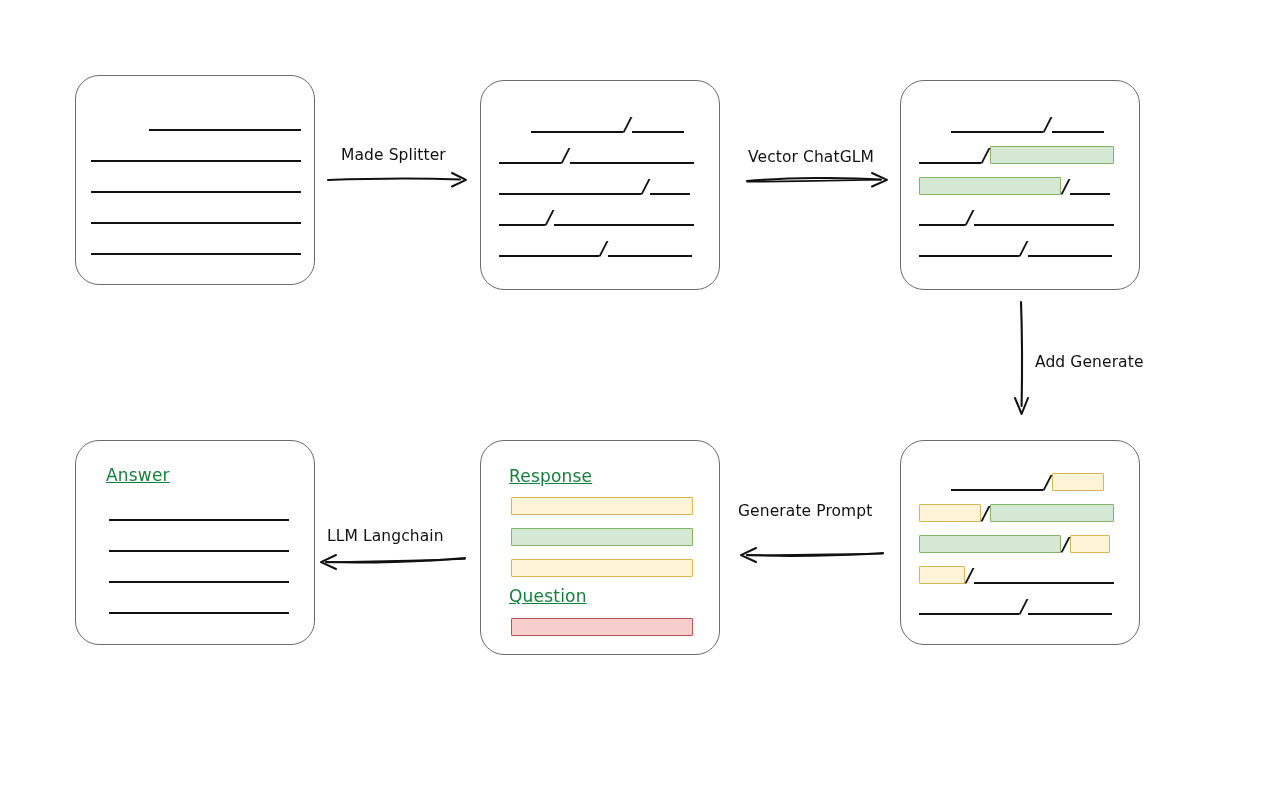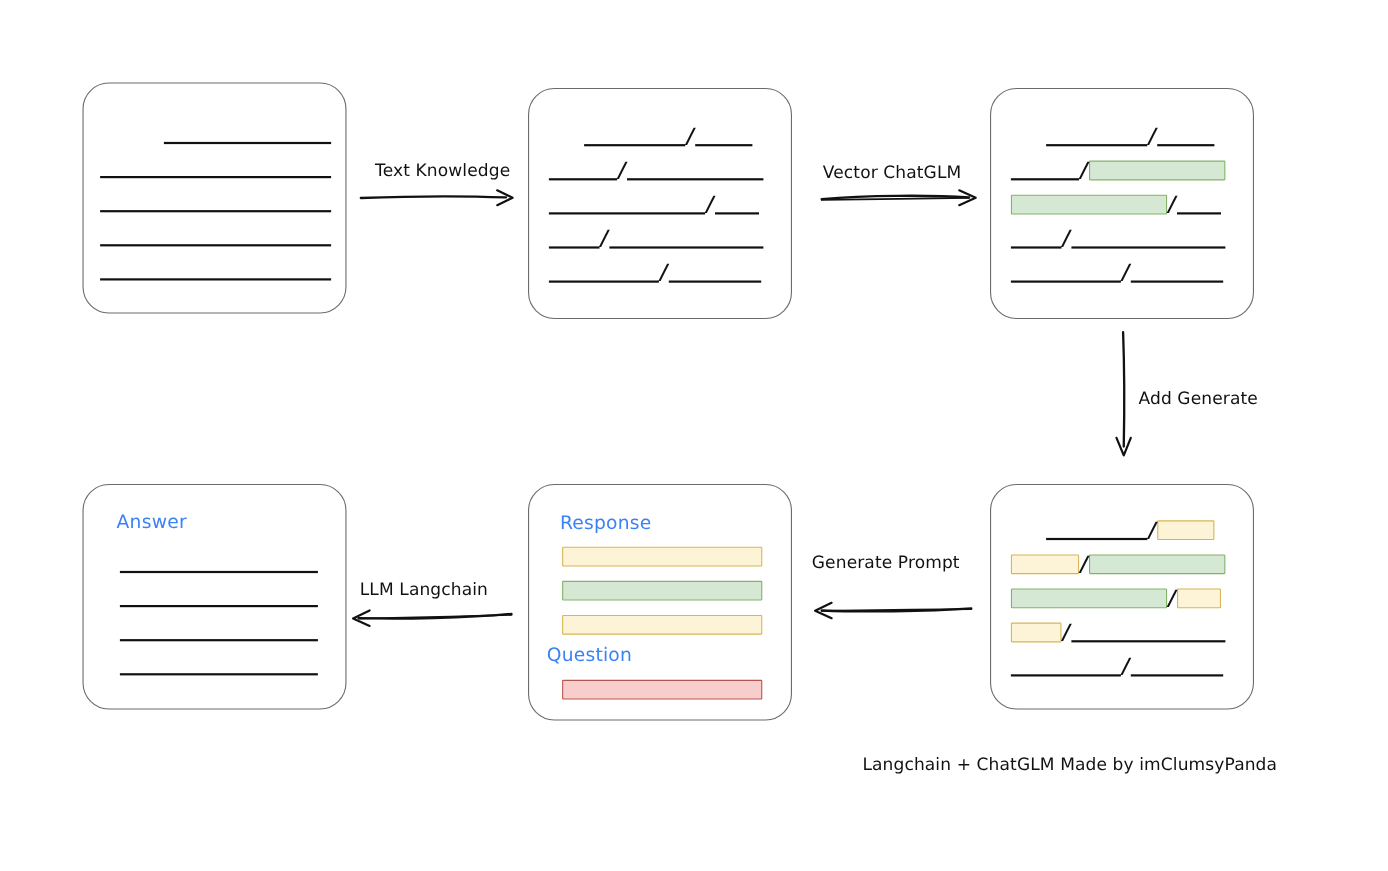--- a/index.html
+++ b/index.html
@@ -25,23 +25,24 @@
     box-sizing: border-box;
     border: 1.4px solid #6b6b6b;
     border-radius: 24px;
     background: #ffffff;
   }
 
   .box-title {
     position: absolute;
     font-family: "DejaVu Sans", sans-serif;
     font-size: 17px;
-    color: #3b82f6;
+    color: #15803d;
     letter-spacing: 0.2px;
     white-space: nowrap;
+    text-decoration: underline;
   }
 
   
   .row {
     position: absolute;
     display: flex;
     align-items: flex-end;
     height: 20px;
   }
   .seg {
@@ -130,21 +131,21 @@
         </div>
         <div class="row" style="left: 0px; top: 93px;">
           <span class="seg" style="width: 210px;"></span>
         </div>
         <div class="row" style="left: 0px; top: 124px;">
           <span class="seg" style="width: 210px;"></span>
         </div>
       </div>
   </div>
 
-  <div class="arrow-label" style="left:341px; top:146px;">Text Knowledge</div>
+  <div class="arrow-label" style="left:341px; top:146px;">Made Splitter</div>
   <svg class="arrow-svg" style="left:327px; top:170px;" width="145" height="22" viewBox="0 0 145 22">
     <path d="M1,10 C40,8.5 95,8 133,9.5" stroke="#111111" stroke-width="2.1" fill="none" stroke-linecap="round"></path>
     <path d="M125,3 L139,9.8 L125,16.5" stroke="#111111" stroke-width="2" fill="none" stroke-linejoin="round" stroke-linecap="round"></path>
   </svg>
 
   <div class="doc-box" style="left:480px; top:80px; width:240px; height:210px;">
     <div id="rows-split_document" style="position:absolute; left:18px; top:32px; width:206px;">
         <div class="row" style="left: 0px; top: 0px;">
           <span class="spacer" style="width: 32px;"></span>
           <span class="seg" style="width: 92px;"></span>
@@ -256,21 +257,21 @@
     <path d="M21,5 L6,12.2 L21,19" stroke="#111111" stroke-width="2" fill="none" stroke-linejoin="round" stroke-linecap="round"></path>
   </svg>
 
   <div class="doc-box" style="left:480px; top:440px; width:240px; height:215px;">
     <div class="box-title" style="left:28px; top:25px;">Response</div>
 
     <div class="bar chip-yellow" style="left:30px; top:56px; width:182px;"></div>
     <div class="bar chip-green" style="left:30px; top:87px; width:182px;"></div>
     <div class="bar chip-yellow" style="left:30px; top:118px; width:182px;"></div>
 
-    <div class="box-title" style="left:16px; top:145px;">Question</div>
+    <div class="box-title" style="left:28px; top:145px;">Question</div>
     <div class="bar chip-red" style="left:30px; top:177px; width:182px;"></div>
   </div>
 
   <div class="arrow-label" style="left:327px; top:527px;">LLM Langchain</div>
   <svg class="arrow-svg" style="left:316px; top:550px;" width="152" height="24" viewBox="0 0 152 24">
     <path d="M149,8 C108,12 48,13 10,12" stroke="#111111" stroke-width="2.1" fill="none" stroke-linecap="round"></path>
     <path d="M149,9 C104,10.5 50,11.6 10,12.4" stroke="#111111" stroke-width="1.6" fill="none" stroke-linecap="round"></path>
     <path d="M20,5 L5,12.2 L20,19" stroke="#111111" stroke-width="2" fill="none" stroke-linejoin="round" stroke-linecap="round"></path>
   </svg>
 
@@ -285,15 +286,14 @@
         </div>
         <div class="row" style="left: 0px; top: 62px;">
           <span class="seg" style="width: 180px;"></span>
         </div>
         <div class="row" style="left: 0px; top: 93px;">
           <span class="seg" style="width: 180px;"></span>
         </div>
       </div>
   </div>
 
-  <div class="footer" style="left:784px; top:686px;">Langchain + ChatGLM Made by imClumsyPanda</div>
 
 </div>
 
 </body></html>

